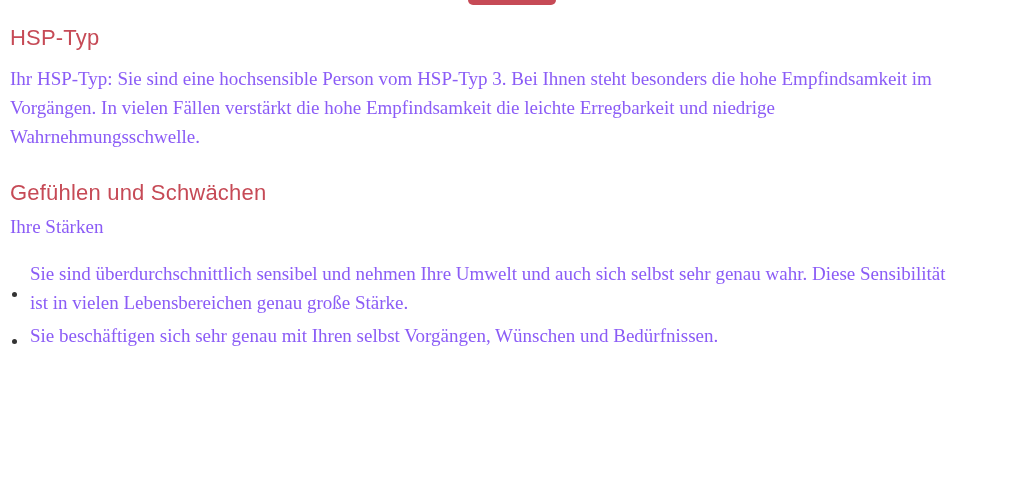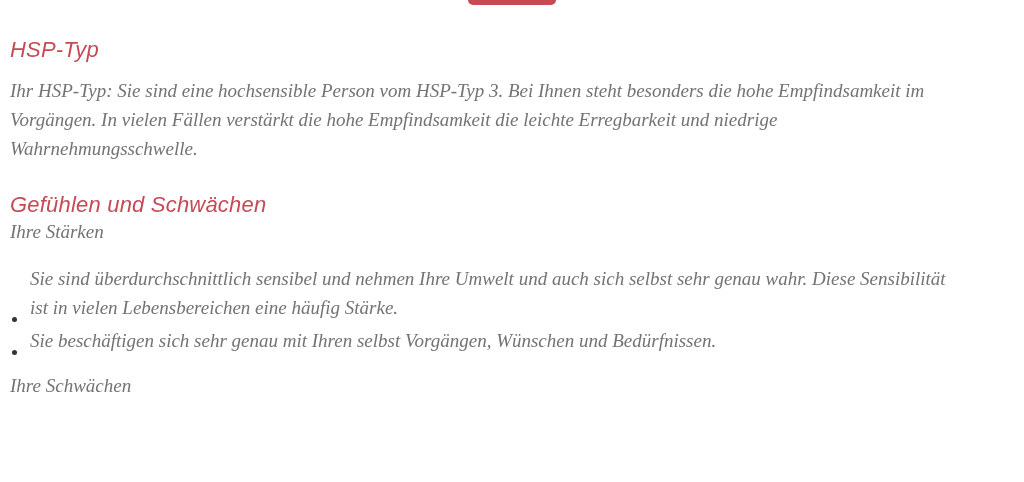--- a/index.html
+++ b/index.html
@@ -7,22 +7,21 @@
     width: 1024px;
     background: #ffffff;
     font-family: "Liberation Serif", serif;
   }
   .page {
     position: relative;
     width: 1024px;
     height: 482px;
     background: #ffffff;
     overflow: hidden;
-    padding: 16px 10px;
-    font-style: italic;
+    padding: 4px 10px;
   }
   
   .cutoff-btn {
     position: absolute;
     top: 0;
     left: 50%;
     transform: translateX(-50%);
     width: 88px;
     height: 5px;
     background: #c64a56;
@@ -35,34 +34,34 @@
     line-height: 24px;
     color: #c64a56;
     letter-spacing: 0.2px;
   }
   .h-top { margin-top: 22px; }
   .h-mid { margin-top: 30px; }
   .body-text {
     font-family: "Liberation Serif", serif;
     font-size: 19px;
     line-height: 29px;
-    color: #737373;
+    color: #8b5cf6;
   }
   .line { display: block; white-space: nowrap; }
   p.intro { margin-top: 14px; }
-  p.sub-label { margin-top: 0; }
+  p.sub-label { margin-top: 7px; }
   p.sub-label.weak { margin-top: 16px; }
   ul.plain {
     list-style: none;
     margin-top: 18px;
   }
   ul.plain.weak { margin-top: 14px; }
   ul.plain li {
     display: flex;
-    align-items: flex-end;
+    align-items: center;
   }
   ul.plain li + li { margin-top: 4px; }
   .dot {
     flex: 0 0 auto;
     width: 5px;
     height: 5px;
     margin: 12px 13px 0 2px;
     border-radius: 50%;
     background: #333333;
   }
@@ -87,28 +86,27 @@
   <section>
     <h2 class="section-heading h-mid">Gefühlen und Schwächen</h2>
 
     <p class="body-text sub-label">Ihre Stärken</p>
 
     <ul class="plain body-text">
       <li>
         <span class="dot"></span>
         <span class="li-text">
           <span class="line">Sie sind überdurchschnittlich sensibel und nehmen Ihre Umwelt und auch sich selbst sehr genau wahr. Diese Sensibilität</span>
-          <span class="line">ist in vielen Lebensbereichen eine häufig Stärke.</span>
+          <span class="line">ist in vielen Lebensbereichen genau große Stärke.</span>
         </span>
       </li>
       <li>
         <span class="dot"></span>
         <span class="li-text">
           <span class="line">Sie beschäftigen sich sehr genau mit Ihren selbst Vorgängen, Wünschen und Bedürfnissen.</span>
         </span>
       </li>
     </ul>
 
-    <p class="body-text sub-label weak">Ihre Schwächen</p>
 
   </section>
 
 </div>
 
 </body></html>

